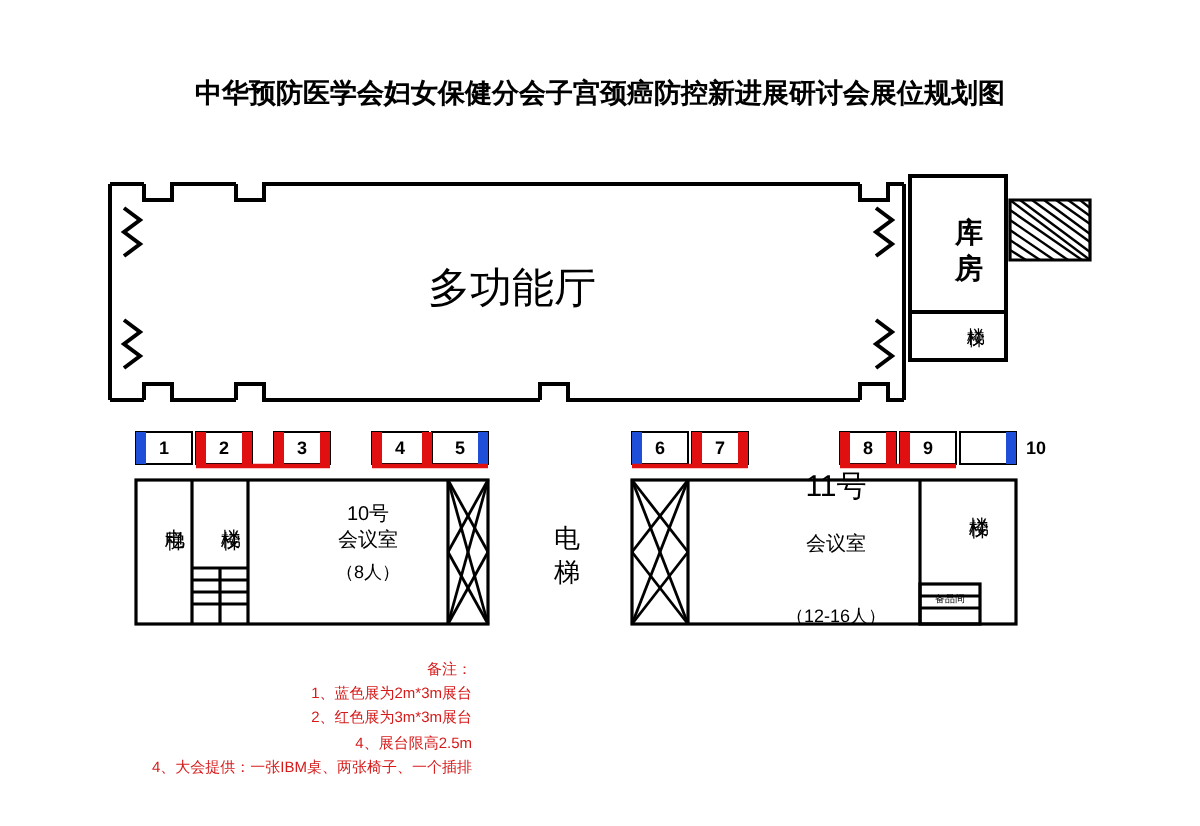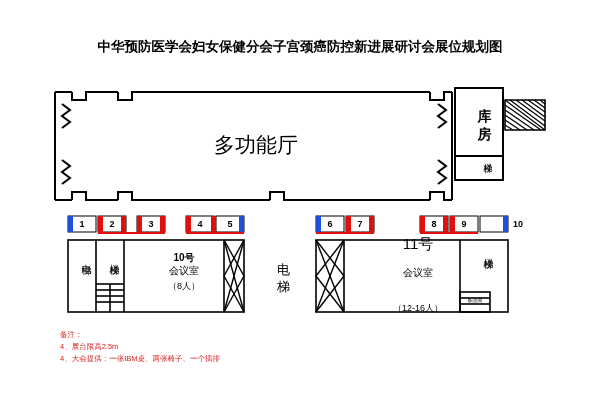--- a/index.html
+++ b/index.html
@@ -36,25 +36,26 @@
   .booth-num{
     position:absolute;
     font-size:9px;
     font-weight:bold;
     color:#000;
     text-align:center;
     line-height:14px;
   }
   .notes{
     position:absolute;
-    left:60px;top:329px;
+    left:76px;top:329px;
     font-size:7.5px;
     color:#d61a1a;
     line-height:12.2px;
     white-space:nowrap;
+    text-align:right;
   }
   .notes div{ }
 </style>
 </head>
 <body>
 
 <div id="stage">
 
   <div class="title">中华预防医学会妇女保健分会子宫颈癌防控新进展研讨会展位规划图</div>
 
@@ -191,21 +192,21 @@
   <div class="lbl hall" style="left:196px;top:133px;width:120px;">多功能厅</div>
 
   <div class="lbl vert" style="left:466px;top:96px;width:26px;font-size:14px;font-weight:bold;">库 房</div>
 
   <div class="lbl vert" style="left:466px;top:156px;width:26px;font-size:9px;">楼梯</div>
 
   <div class="lbl vert" style="left:74px;top:256px;width:18px;font-size:10px;">电梯</div>
 
   <div class="lbl vert" style="left:102px;top:256px;width:18px;font-size:10px;">楼梯</div>
 
-  <div class="lbl" style="left:144px;top:252px;width:80px;font-size:10px;font-weight:bold;">10号</div>
+  <div class="lbl" style="left:144px;top:252px;width:80px;font-size:10px;">10号</div>
   <div class="lbl" style="left:144px;top:265px;width:80px;font-size:10px;">会议室</div>
   <div class="lbl" style="left:144px;top:282px;width:80px;font-size:9px;">（8人）</div>
 
   <div class="lbl vert" style="left:268px;top:252px;width:22px;font-size:13px;">电 梯</div>
 
   <div class="lbl" style="left:378px;top:236px;width:80px;font-size:15px;">11号</div>
   <div class="lbl" style="left:378px;top:267px;width:80px;font-size:10px;">会议室</div>
   <div class="lbl" style="left:374px;top:284px;width:88px;font-size:9px;margin-top:20px;">（12-16人）</div>
 
   <div class="lbl vert" style="left:476px;top:250px;width:18px;font-size:10px;">楼梯</div>
@@ -218,17 +219,19 @@
   <div class="booth-num" style="left:186px;top:217px;width:28px;">4</div>
   <div class="booth-num" style="left:216px;top:217px;width:28px;">5</div>
   <div class="booth-num" style="left:316px;top:217px;width:28px;">6</div>
   <div class="booth-num" style="left:346px;top:217px;width:28px;">7</div>
   <div class="booth-num" style="left:420px;top:217px;width:28px;">8</div>
   <div class="booth-num" style="left:450px;top:217px;width:28px;">9</div>
   <div class="booth-num" style="left:504px;top:217px;width:28px;">10</div>
 
   <div class="notes">
     <div>备注：</div>
+    <div>1、蓝色展为2m*3m展台</div>
+    <div>2、红色展为3m*3m展台</div>
     <div>4、展台限高2.5m</div>
     <div>4、大会提供：一张IBM桌、两张椅子、一个插排</div>
   </div>
 
 </div>
 
 </body></html>

